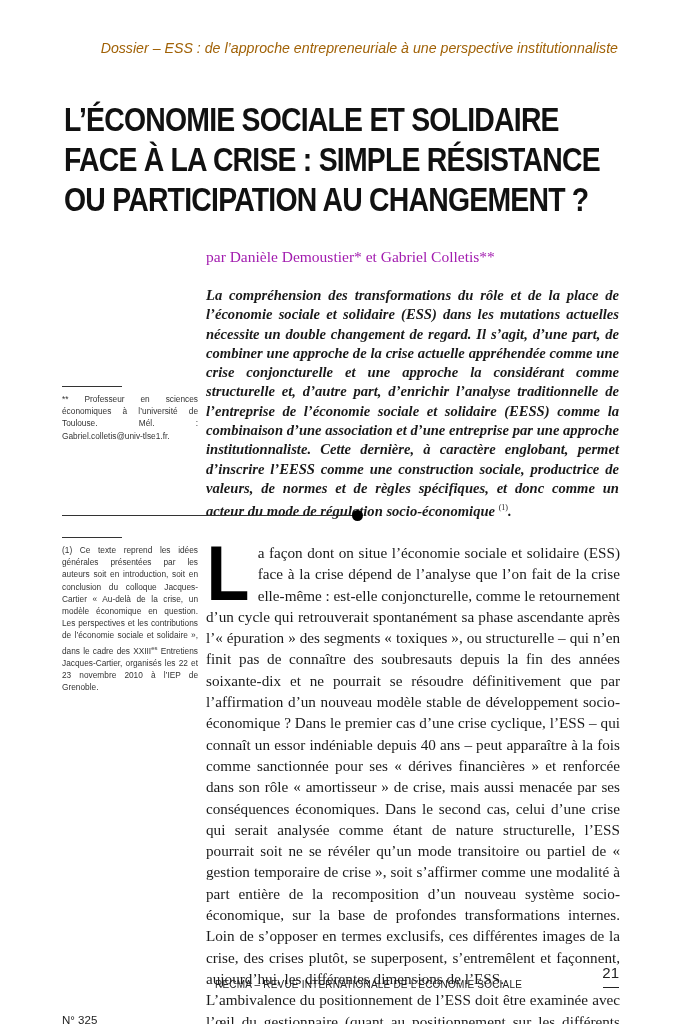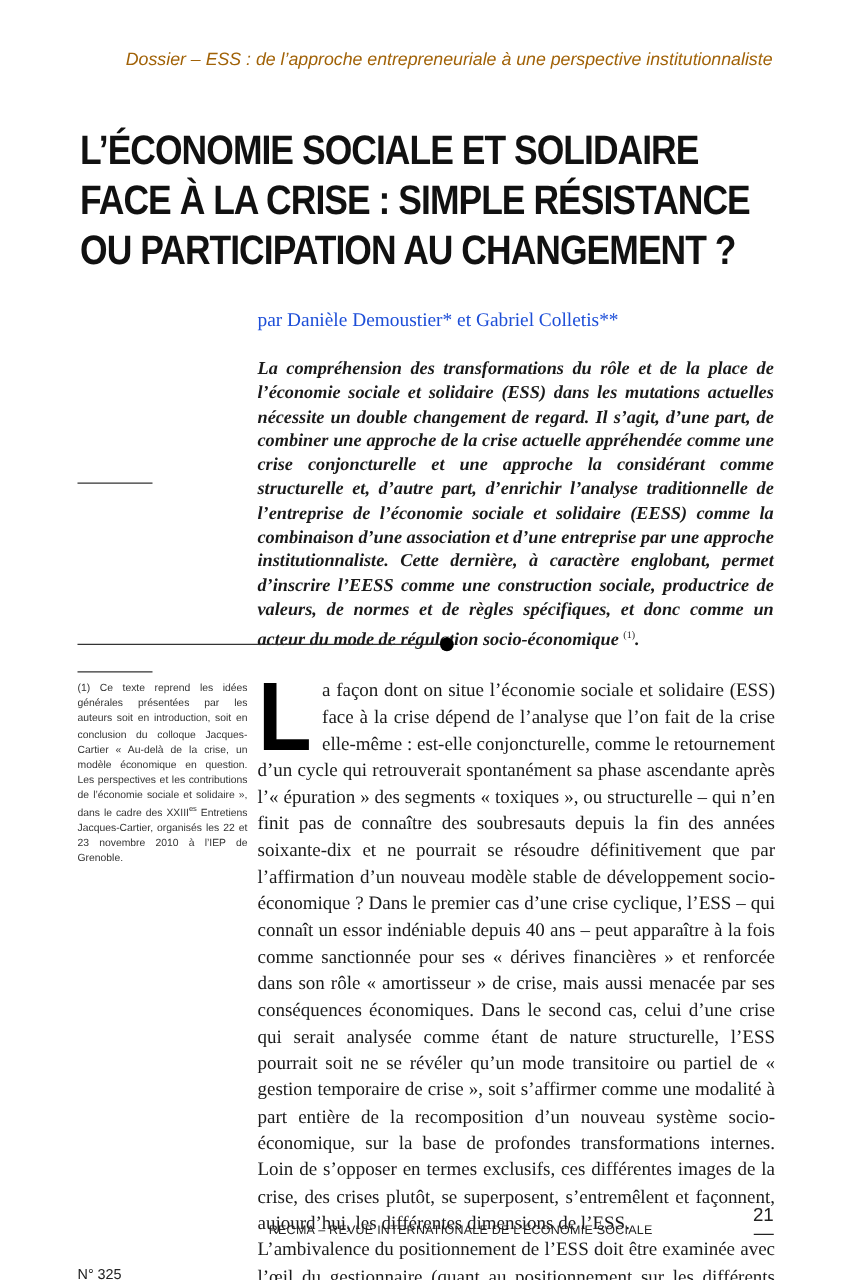--- a/index.html
+++ b/index.html
@@ -12,21 +12,21 @@
   .title {
     position: absolute; top: 100px; left: 64px; width: 580px;
     font-family: "Liberation Sans", sans-serif; font-weight: bold;
     font-size: 33px; line-height: 40px; letter-spacing: -0.9px;
     color: #111; transform: scaleX(0.86); transform-origin: left top;
     white-space: nowrap; margin: 0;
   }
   .title span { display: block; }
   .byline {
     position: absolute; top: 248px; left: 206px;
-    font-family: "Liberation Serif", serif; font-size: 15.5px; color: #1d4ed8;
+    font-family: "Liberation Serif", serif; font-size: 15.5px; color: #a21caf;
   }
   .abstract {
     position: absolute; top: 286px; left: 206px; width: 413px;
     font-family: "Liberation Serif", serif; font-style: italic; font-weight: bold;
     font-size: 14.6px; line-height: 19.3px; text-align: justify; color: #1a1a1a;
   }
   .abstract sup { font-size: 8px; font-style: normal; font-weight: normal; }
   .note {
     position: absolute; left: 62px; width: 136px;
     font-family: "Liberation Sans", sans-serif; font-size: 8.3px; line-height: 12.2px;
@@ -85,20 +85,21 @@
 
 <div class="byline">par Danièle Demoustier* et Gabriel Colletis**</div>
 
 <div class="abstract">
   <span>La compréhension des transformations du rôle et de la place de l’économie sociale et solidaire (ESS) dans les mutations actuelles nécessite un double changement de regard. Il s’agit, d’une part, de combiner une approche de la crise actuelle appréhendée comme une crise conjoncturelle et une approche la considérant comme structurelle et, d’autre part, d’enrichir l’analyse traditionnelle de l’entreprise de l’économie sociale et solidaire (EESS) comme la combinaison d’une association et d’une entreprise par une approche institutionnaliste. Cette dernière, à caractère englobant, permet d’inscrire l’EESS comme une construction sociale, productrice de valeurs, de normes et de règles spécifiques, et donc comme un acteur du mode de régulation socio-économique</span>
   <sup>(1)</sup><span>.</span>
 </div>
 
 <div class="note note-authors">
   <div class="note-rule"></div>
+  <p>** Professeur en sciences économiques à l’université de Toulouse. Mél. : Gabriel.colletis@univ-tlse1.fr.</p>
 </div>
 
 <div class="separator"></div>
 <div class="separator-dot"></div>
 
 <div class="note note-footnote">
   <div class="note-rule"></div>
   <p><span>(1) Ce texte reprend les idées générales présentées par les auteurs soit en introduction, soit en conclusion du colloque Jacques-Cartier « Au-delà de la crise, un modèle économique en question. Les perspectives et les contributions de l’économie sociale et solidaire », dans le cadre des XXIII</span><sup>es</sup><span> Entretiens Jacques-Cartier, organisés les 22 et 23 novembre 2010 à l’IEP de Grenoble.</span></p>
 </div>
 

